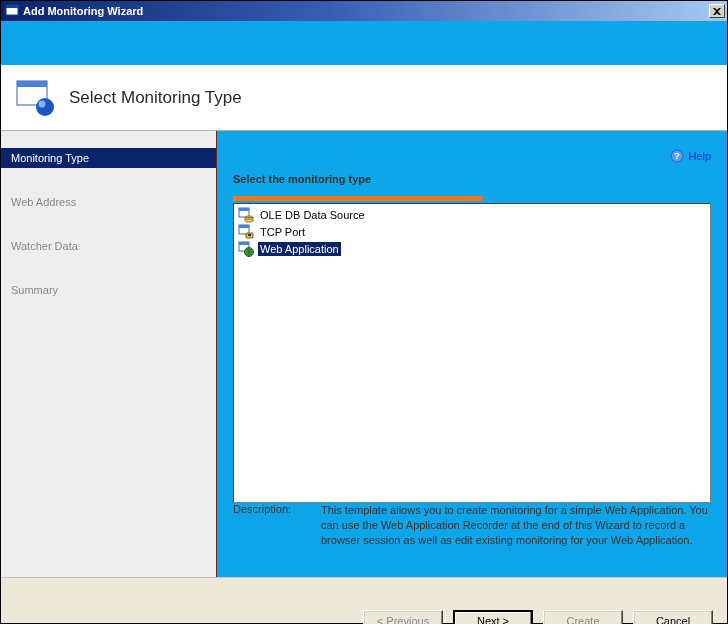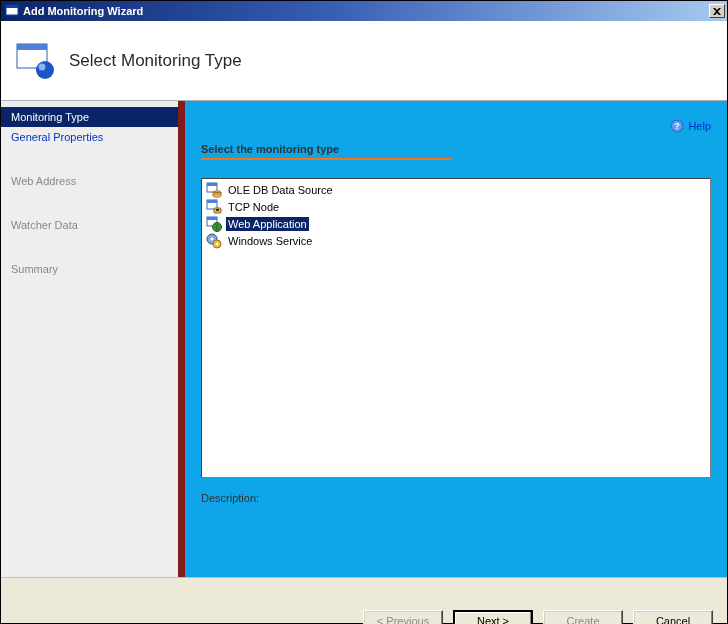--- a/index.html
+++ b/index.html
@@ -47,47 +47,48 @@
     border-bottom-color: #404040;
     display: flex; align-items: center; justify-content: center;
     font-family: Arial, sans-serif;
     font-size: 10px; font-weight: bold;
     color: #000;
     cursor: pointer;
   }
   
   .header {
     background: #fff;
-    height: 80px;
+    height: 66px;
     display: flex;
     align-items: center;
     padding: 0 14px;
     border-bottom: 1px solid #b0b0b0;
+    margin-top: 44px;
   }
   .header .header-icon {
     width: 42px; height: 42px;
     margin-right: 12px;
   }
   .header .header-title {
     font-family: Verdana, Tahoma, sans-serif;
     font-size: 17px;
     color: #2a2a2a;
   }
   
   .body {
     flex: 1;
     display: flex;
     min-height: 0;
   }
   
   .sidebar {
-    width: 184px;
+    width: 216px;
     background: #eeeeee;
-    border-right: 7px solid #7f1d1d;
-    padding-top: 6px;
+    border-right: 1px solid #7f1d1d;
+    padding-top: 17px;
   }
   .sidebar .nav-item {
     padding: 4px 10px 4px 10px;
     color: #0033cc;
     cursor: pointer;
   }
   .sidebar .nav-item.disabled {
     color: #888;
     cursor: default;
     margin-top: 24px;
@@ -117,26 +118,26 @@
     gap: 4px;
     cursor: pointer;
   }
   .help-icon {
     width: 14px; height: 14px;
   }
   .section-heading {
     font-weight: bold;
     color: #333;
     margin-top: 8px;
-    padding-bottom: 3px;
+    padding-bottom: 11px;
     width: 250px;
-    border-bottom: 2px solid #f97316;
+    border-bottom: 5px solid #f97316;
   }
   .listbox {
-    margin-top: 18px;
+    margin-top: 2px;
     background: #fff;
     border: 1px solid #808080;
     border-top-color: #404040;
     border-left-color: #404040;
     height: 300px;
     overflow: auto;
     padding: 2px;
   }
   .list-item {
     display: flex;
@@ -152,21 +153,20 @@
     flex-shrink: 0;
     display: inline-flex;
   }
   .list-item .li-label { padding: 1px 2px; }
   .list-item.selected .li-label {
     background: #0a246a;
     color: #fff;
   }
   .desc-row {
     display: flex;
-    margin-top: 14px;
     gap: 18px;
     color: #333;
   }
   .desc-row .desc-label { width: 70px; flex-shrink: 0; }
   .desc-row .desc-text { flex: 1; line-height: 1.35; }
   .spacer { flex: 1; }
   
   .footer {
     height: 46px;
     border-top: 1px solid #c0c0c0;
@@ -233,21 +233,20 @@
         <circle cx="27" cy="27" r="3.5" fill="#8ab3f0"></circle>
       </svg>
     </span>
     <span class="header-title">Select Monitoring Type</span>
   </div>
 
   <div class="body">
 
     <div class="sidebar">
       <div class="nav-item active">Monitoring Type</div>
-      <div class="nav-item">General Properties</div>
       <div class="nav-item disabled">Web Address</div>
       <div class="nav-item disabled">Watcher Data</div>
       <div class="nav-item disabled">Summary</div>
     </div>
 
     <div class="content">
       <div class="help-row">
         <span class="help-link">
           <span class="help-icon">
             <svg viewBox="0 0 14 14" width="14" height="14">
@@ -277,48 +276,38 @@
         </div>
         <div class="list-item">
           <span class="li-icon">
             <svg viewBox="0 0 16 16" width="16" height="16">
               <rect x="1" y="1" width="10" height="9" fill="#fff" stroke="#3a6fb0"></rect>
               <rect x="1" y="1" width="10" height="3" fill="#4a82d8"></rect>
               <rect x="8" y="9" width="7" height="5" rx="1" fill="#d8c060" stroke="#806020"></rect>
               <rect x="10" y="10" width="3" height="2" fill="#403000"></rect>
             </svg>
           </span>
-          <span class="li-label">TCP Node</span>
+          <span class="li-label">TCP Port</span>
         </div>
         <div class="list-item selected">
           <span class="li-icon">
             <svg viewBox="0 0 16 16" width="16" height="16">
               <rect x="1" y="1" width="10" height="9" fill="#fff" stroke="#3a6fb0"></rect>
               <rect x="1" y="1" width="10" height="3" fill="#4a82d8"></rect>
               <circle cx="11" cy="11" r="4.5" fill="#4aa040" stroke="#206018"></circle>
               <path d="M7 11 h9 M11 7 v9 M8 8.5 Q11 10 14 8.5 M8 13.5 Q11 12 14 13.5" stroke="#206018" fill="none" stroke-width="0.7"></path>
             </svg>
           </span>
           <span class="li-label">Web Application</span>
         </div>
-        <div class="list-item">
-          <span class="li-icon">
-            <svg viewBox="0 0 16 16" width="16" height="16">
-              <circle cx="6" cy="6" r="5" fill="#88a8d8" stroke="#305080"></circle>
-              <circle cx="6" cy="6" r="1.5" fill="#fff"></circle>
-              <circle cx="11" cy="11" r="4" fill="#f0c040" stroke="#a07020"></circle>
-              <circle cx="11" cy="11" r="1.2" fill="#fff"></circle>
-            </svg>
-          </span>
-          <span class="li-label">Windows Service</span>
-        </div>
       </div>
 
       <div class="desc-row">
         <div class="desc-label">Description:</div>
+        <div class="desc-text">This template allows you to create monitoring for a simple Web Application. You can use the Web Application Recorder at the end of this Wizard to record a browser session as well as edit existing monitoring for your Web Application.</div>
       </div>
 
       <div class="spacer"></div>
     </div>
   </div>
 
   <div class="footer">
     <div class="btn disabled">&lt; <span class="ul">P</span>revious</div>
     <div class="btn default"><span class="ul">N</span>ext &gt;</div>
     <div class="btn disabled"><span class="ul">C</span>reate</div>

